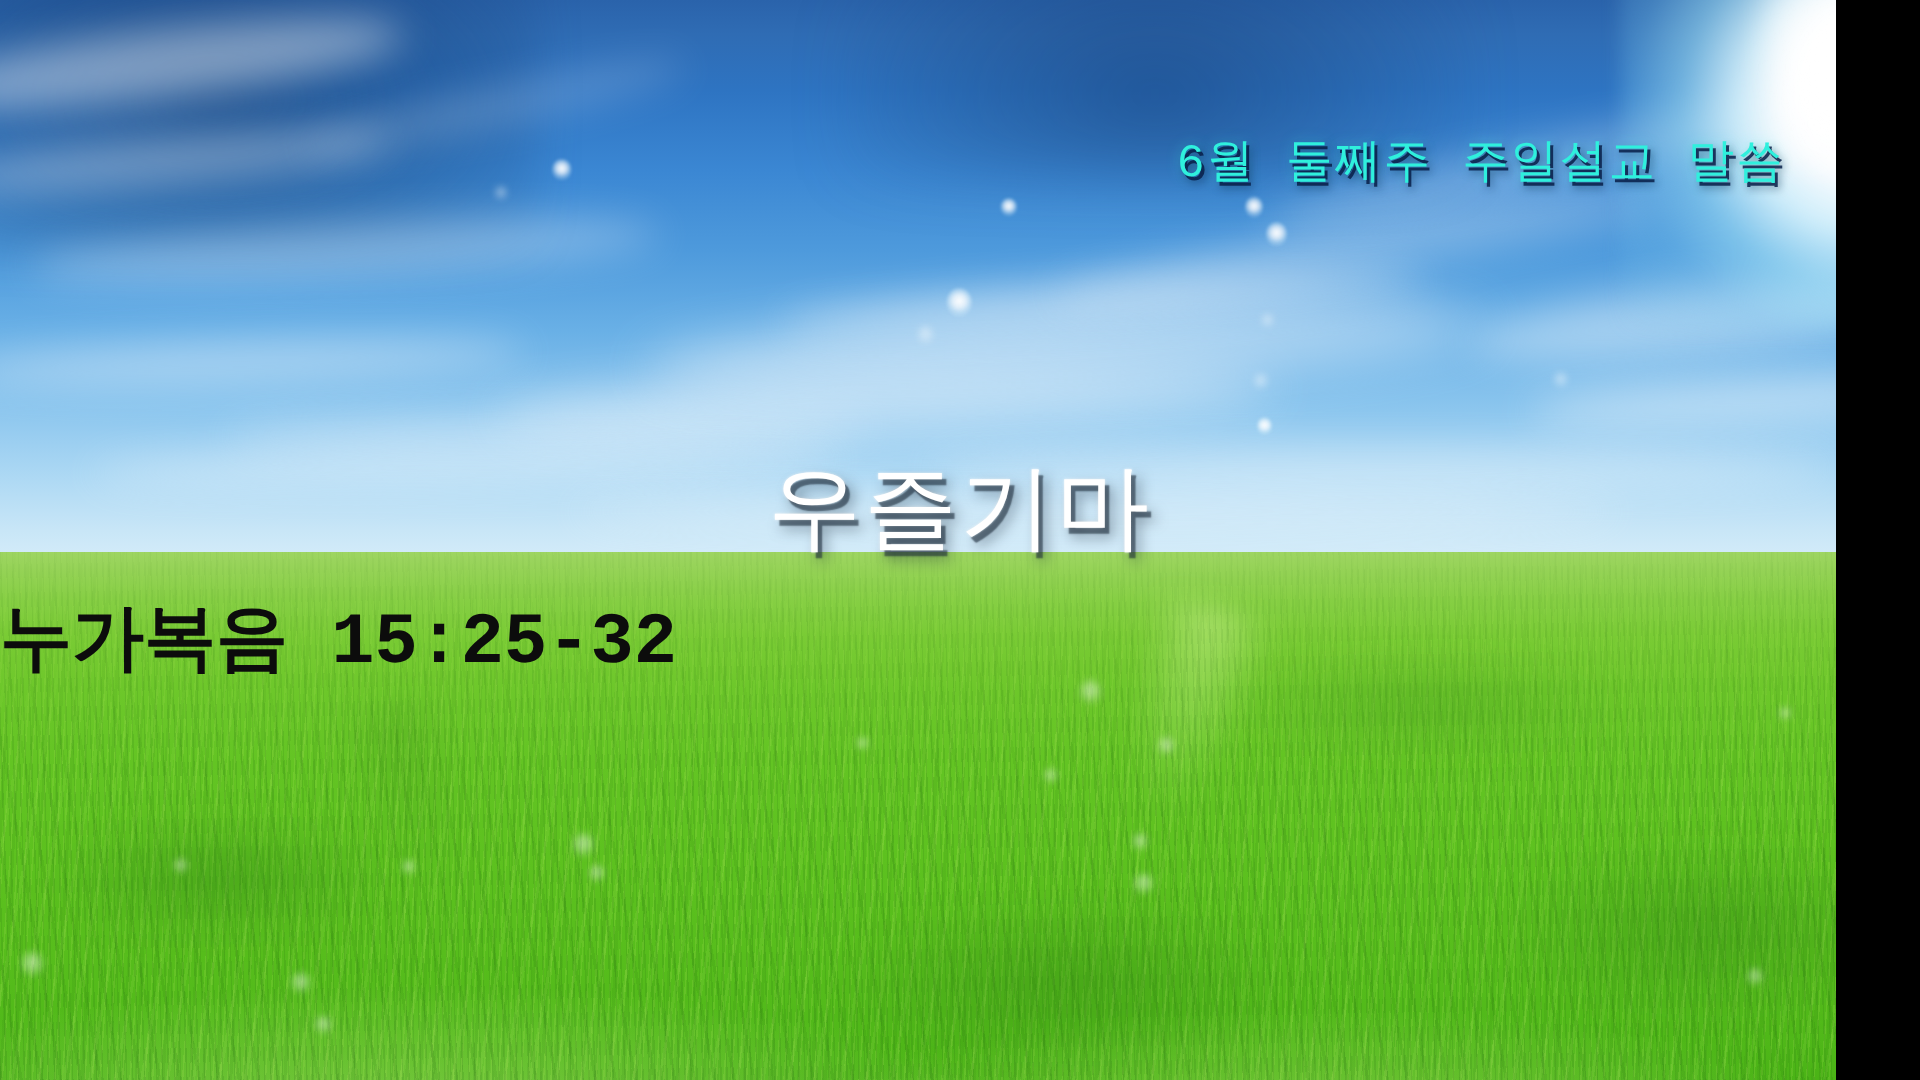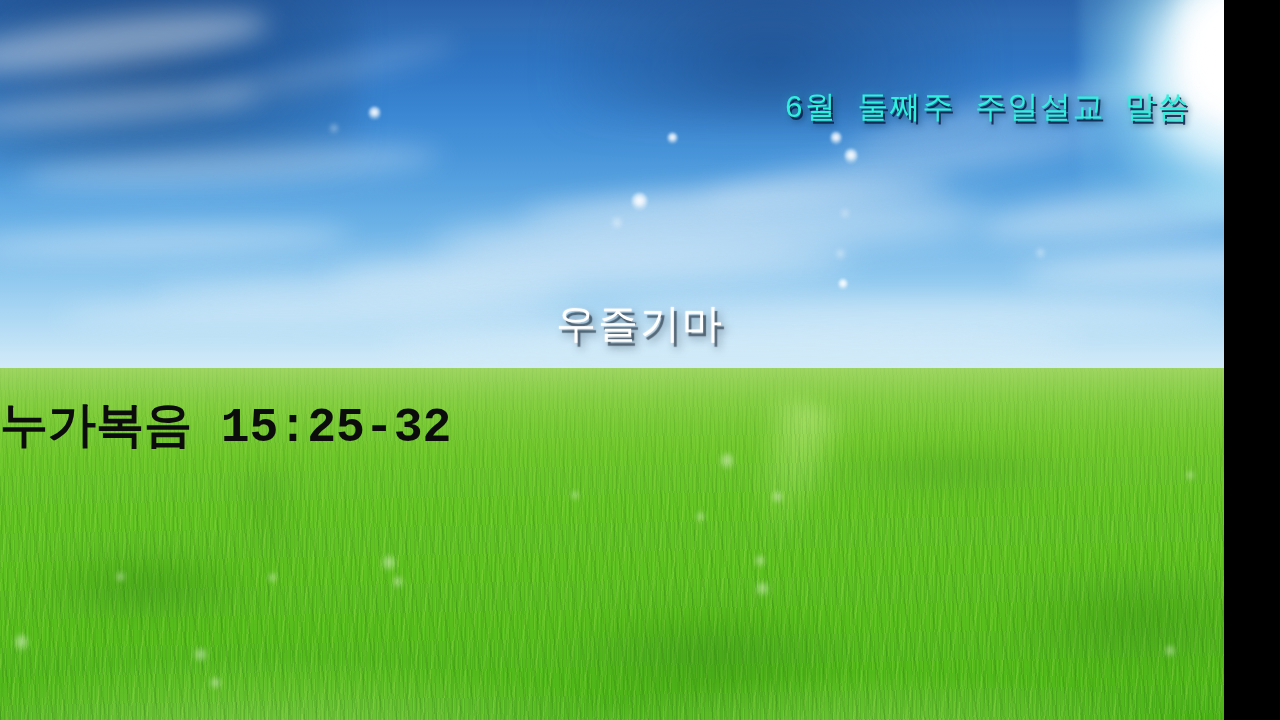--- a/index.html
+++ b/index.html
@@ -204,21 +204,21 @@
       3px 4px 6px rgba(5,22,60,0.55),
       0 0 9px rgba(60,255,235,0.35);
     white-space: nowrap;
   }
 
   .main-title {
     position: absolute;
     left: 0; top: 296px;
     width: 1280px;
     text-align: center;
-    font-size: 40px;
+    font-size: 62px;
     font-weight: 400;
     letter-spacing: 2px;
     color: #ffffff;
     text-shadow:
       3px 4px 1px rgba(28,42,56,0.62),
       5px 6px 9px rgba(20,34,50,0.50),
       0 0 2px rgba(255,255,255,0.85);
     white-space: nowrap;
   }
 

